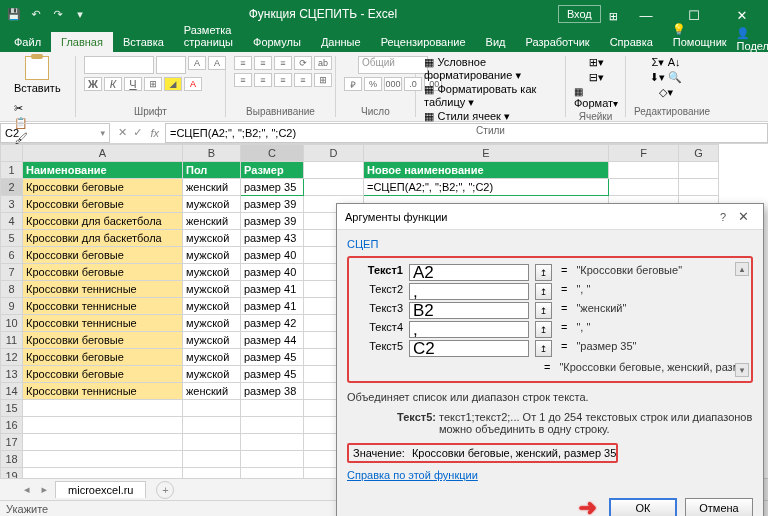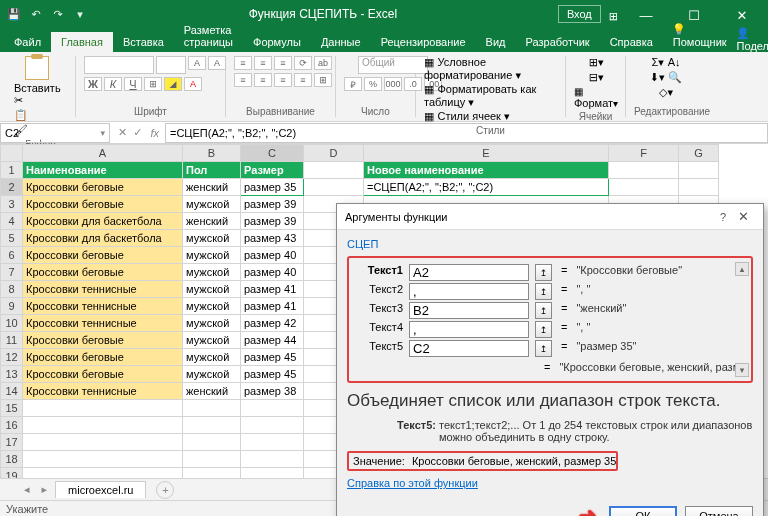--- a/index.html
+++ b/index.html
@@ -13,21 +13,21 @@
 .titlebar .win-btn{width:40px;text-align:center;font-size:13px}
 .menubar{height:24px;background:#0f7a3e;display:flex;align-items:flex-end;padding-left:4px}
 .menubar .tab{padding:4px 10px;color:#fff;font-size:11px;cursor:pointer}
 .menubar .tab.file{background:#0f7a3e;color:#fff}
 .menubar .tab.active{background:#f3f3f3;color:#2a7a2a}
 .menubar .right-menu{margin-left:auto;display:flex;align-items:center;gap:10px;padding-right:10px}
 .menubar .right-menu span{color:#fff}
 .ribbon{height:70px;background:#f3f3f3;border-bottom:1px solid #d4d4d4;display:flex;padding:4px 6px}
 .ribbon-group{border-right:1px solid #d4d4d4;padding:0 8px;display:flex;flex-direction:column;justify-content:space-between}
 .ribbon-group .label{color:#666;font-size:10px;text-align:center;padding-top:2px}
-.ribbon-group .ctrls{display:flex;gap:0;align-items:center;flex-wrap:wrap}
+.ribbon-group .ctrls{display:flex;gap:8px;align-items:center;flex-wrap:wrap}
 .paste-btn{display:flex;flex-direction:column;align-items:center;gap:2px;font-size:10px}
 .paste-btn .icon{width:24px;height:24px;background:#fff;border:1px solid #d4ae5c;position:relative}
 .paste-btn .icon::before{content:'';position:absolute;top:-3px;left:5px;width:12px;height:5px;background:#d4ae5c;border-radius:2px}
 .mini-btn{width:18px;height:14px;border:1px solid #c8c8c8;background:#fff;display:inline-flex;align-items:center;justify-content:center;font-size:9px;color:#666}
 .font-box{width:70px;height:18px;border:1px solid #c8c8c8;background:#fff;padding:0 3px;font-size:10px;color:#999}
 .size-box{width:30px;height:18px;border:1px solid #c8c8c8;background:#fff;padding:0 3px;font-size:10px;color:#999}
 .namebox-row{height:22px;background:#fff;border-bottom:1px solid #d4d4d4;display:flex;align-items:center}
 .namebox{width:110px;height:20px;border:1px solid #c8c8c8;padding:0 4px;display:flex;align-items:center;font-size:11px}
 .namebox .dd{margin-left:auto;color:#888;font-size:9px}
 .fx-icons{display:flex;gap:6px;padding:0 8px;color:#888}
@@ -47,27 +47,27 @@
 .dialog-title{height:26px;background:#fff;border-bottom:1px solid #ddd;display:flex;align-items:center;padding:0 8px}
 .dialog-title .txt{flex:1}
 .dialog-title .q{color:#555;padding:0 6px;cursor:pointer}
 .dialog-title .x{color:#555;padding:0 6px;cursor:pointer;font-size:13px}
 .dialog-body{padding:8px 10px}
 .fn-name{color:#0066cc;font-size:11px;margin-bottom:6px}
 .args-box{border:2px solid #e04040;border-radius:3px;padding:4px 6px 6px;margin-bottom:8px;position:relative}
 .arg-row{display:flex;gap:6px;margin:2px 0}
 .arg-label{width:48px;text-align:right;font-size:11px}
 .arg-label.bold{font-weight:bold}
-.arg-input{width:120px;height:17px;border:1px solid #888;background:#fff;padding:0 3px;font-size:13px}
+.arg-input{width:120px;height:17px;border:1px solid #888;background:#fff;padding:0 3px;font-size:17px}
 .arg-btn{width:17px;height:17px;border:1px solid #888;background:linear-gradient(#fff,#e4e4e4);display:flex;align-items:center;justify-content:center;font-size:9px;cursor:pointer}
 .arg-eq{padding:0 3px}
 .arg-val{font-size:11px;color:#333}
 .args-scroll{position:absolute;right:2px;top:4px;width:14px;height:calc(100% - 8px);display:flex;flex-direction:column;justify-content:space-between}
 .args-scroll span{width:14px;height:14px;background:#e8e8e8;border:1px solid #bbb;text-align:center;font-size:9px;color:#666;line-height:12px}
-.desc{font-size:17px;color:#333;margin:0 0 8px}
+.desc{font-size:11px;color:#333;margin:0 0 8px}
 .hint{font-size:11px;color:#333;margin-left:50px;text-indent:-42px;padding-left:42px}
 .hint b{font-weight:bold}
 .result-row{border:2px solid #e04040;border-radius:2px;padding:2px 0;margin:8px 0 6px;font-size:11px;display:inline-block}
 .result-row span:nth-child(1){padding:0 4px 0 4px}
 .help-link{color:#0066cc;text-decoration:underline;font-size:11px;cursor:pointer}
 .dialog-btns{display:flex;gap:8px;justify-content:flex-end;padding:6px 10px 10px;align-items:center}
 .dialog-btns .arrow{color:#e03030;font-size:22px;font-weight:bold;margin-right:4px;text-shadow:0 0 2px #e03030}
 .dbtn{width:68px;height:21px;border:1px solid #888;background:linear-gradient(#fff,#e4e4e4);font-size:11px;cursor:pointer}
 .dbtn.ok{border:2px solid #3a7adb}
 .sheet-tabs{position:absolute;bottom:16px;left:0;right:0;height:22px;background:#f3f3f3;border-top:1px solid #d4d4d4;display:flex;align-items:center;padding-left:20px;gap:4px}

